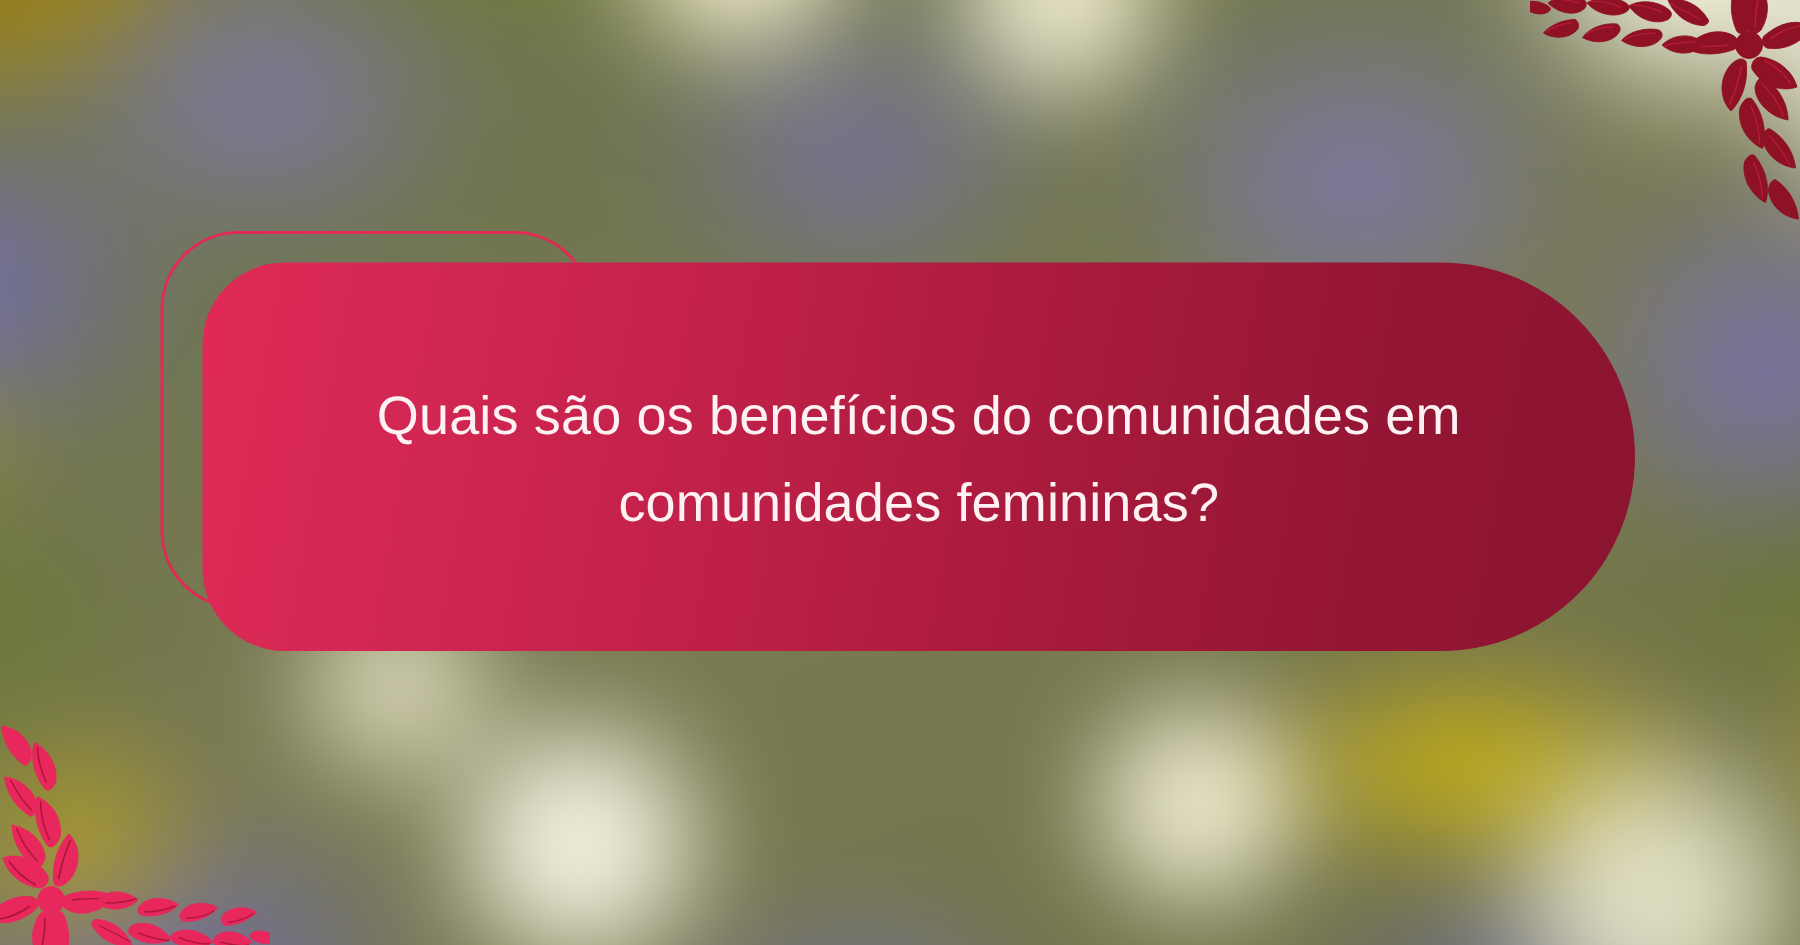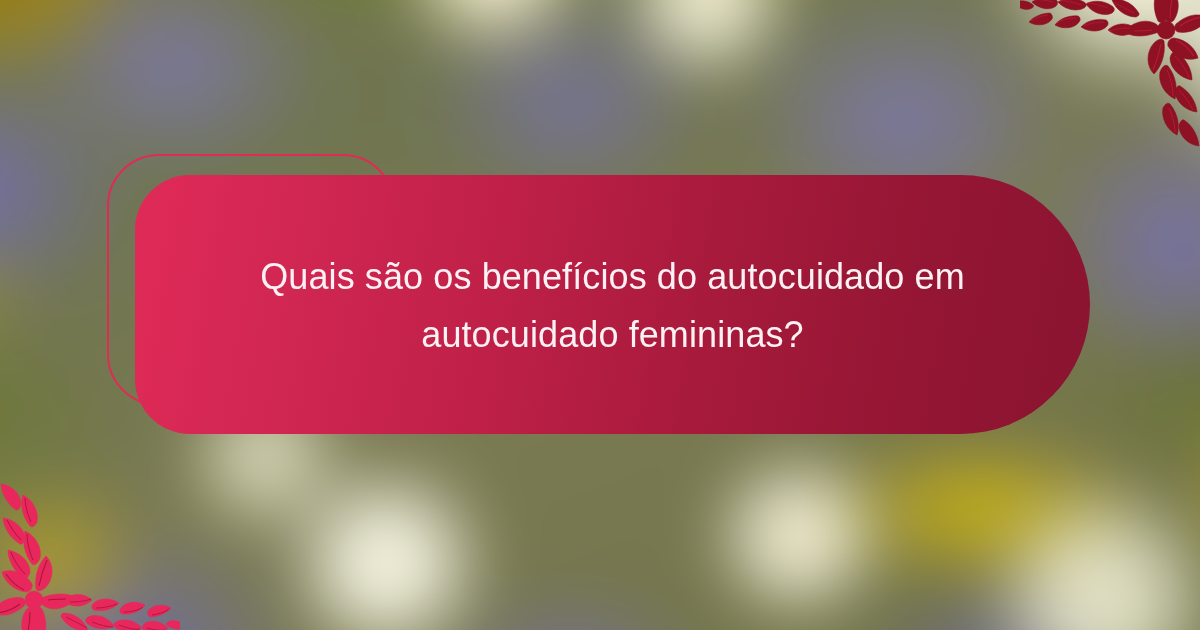--- a/index.html
+++ b/index.html
@@ -256,17 +256,17 @@
           <path d="M159 90 C165 96 170 104 173 110"></path>
           <path d="M149 108 C153 117 155 126 155 132"></path>
         </g>
       </g>
     </svg>
   </div>
 
   <div class="card-stack">
     <div class="card-outline"></div>
     <div class="card-fill">
-      <div class="card-text">Quais são os benefícios do autocuidado em autocuidado femininas?</div>
+      <div class="card-text">Quais são os benefícios do comunidades em comunidades femininas?</div>
     </div>
   </div>
 
 </div>
 
 </body></html>

